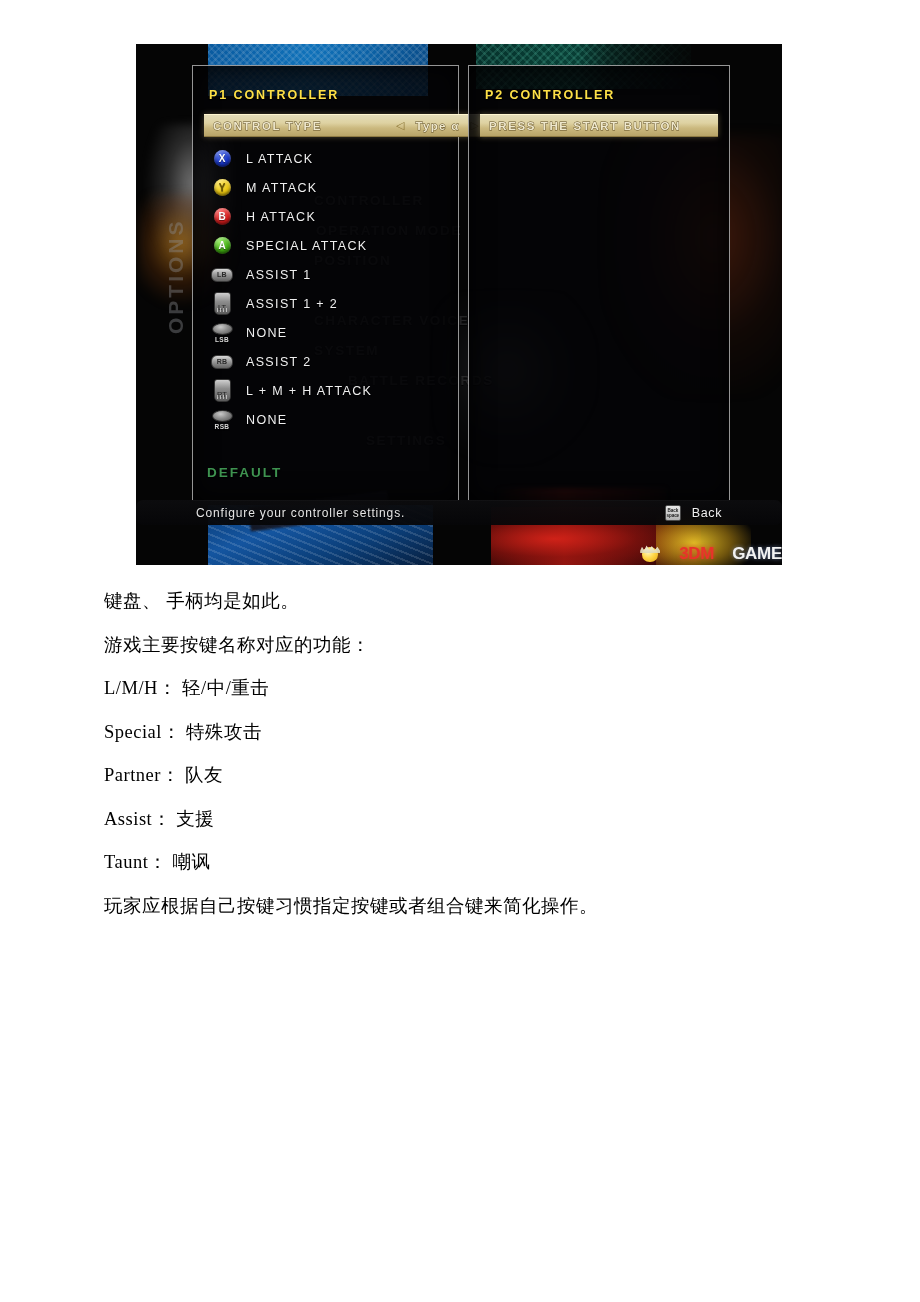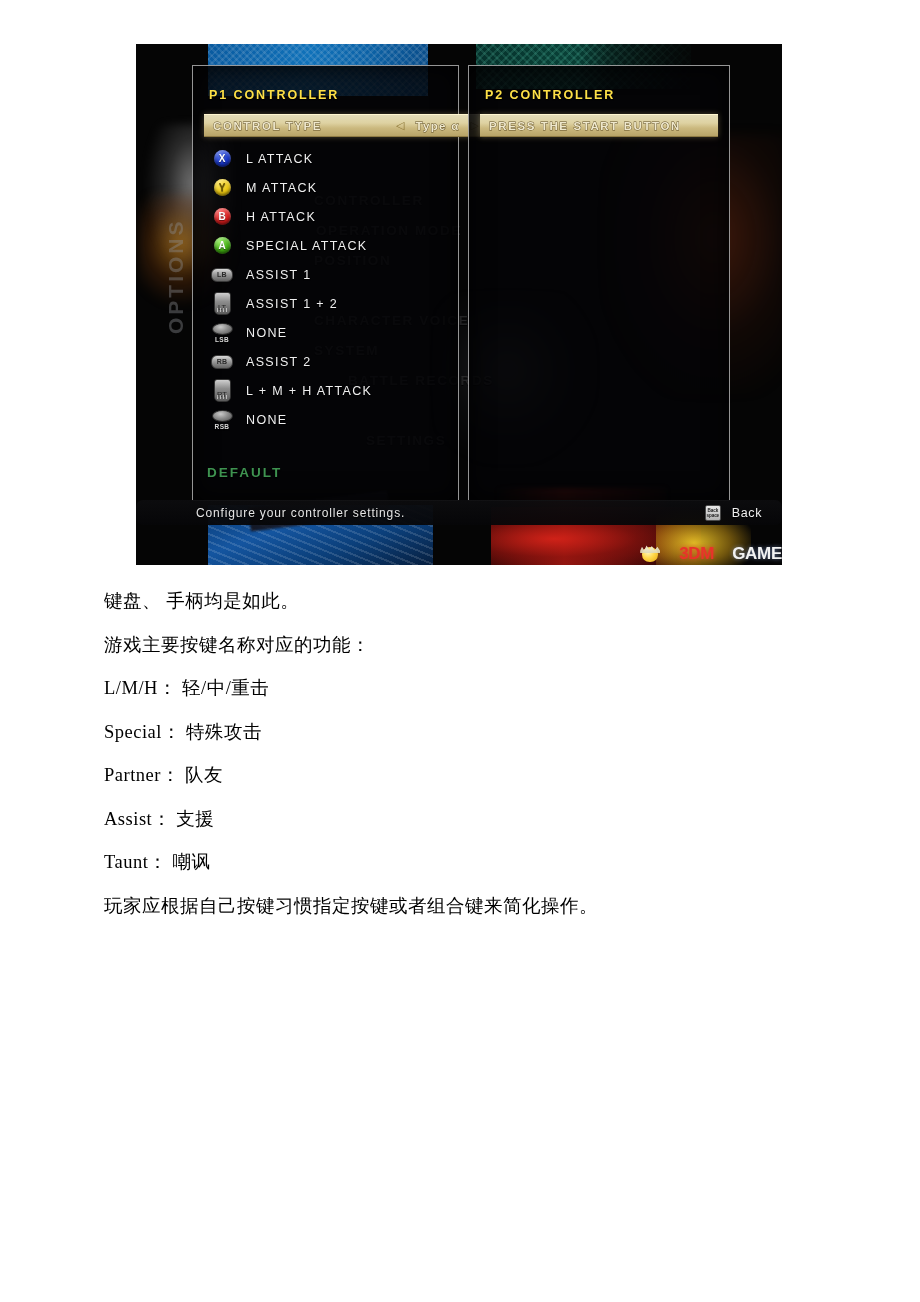--- a/index.html
+++ b/index.html
@@ -312,21 +312,21 @@
   }
   .hint-text {
     color: #e6e6e6;
     font-size: 12px;
     letter-spacing: .85px;
     margin-left: 60px;
     text-shadow: 0 1px 1px #000;
   }
   .back-group {
     margin-left: auto;
-    margin-right: 20px;
+    margin-right: 60px;
     display: flex;
     align-items: center;
     gap: 11px;
     padding-left: 44px;
   }
   .back-key {
     width: 14px; height: 14px;
     background: linear-gradient(180deg,#e9e9e9,#b3b3b3);
     border: 1px solid #4a4a4a;
     border-radius: 2px;

